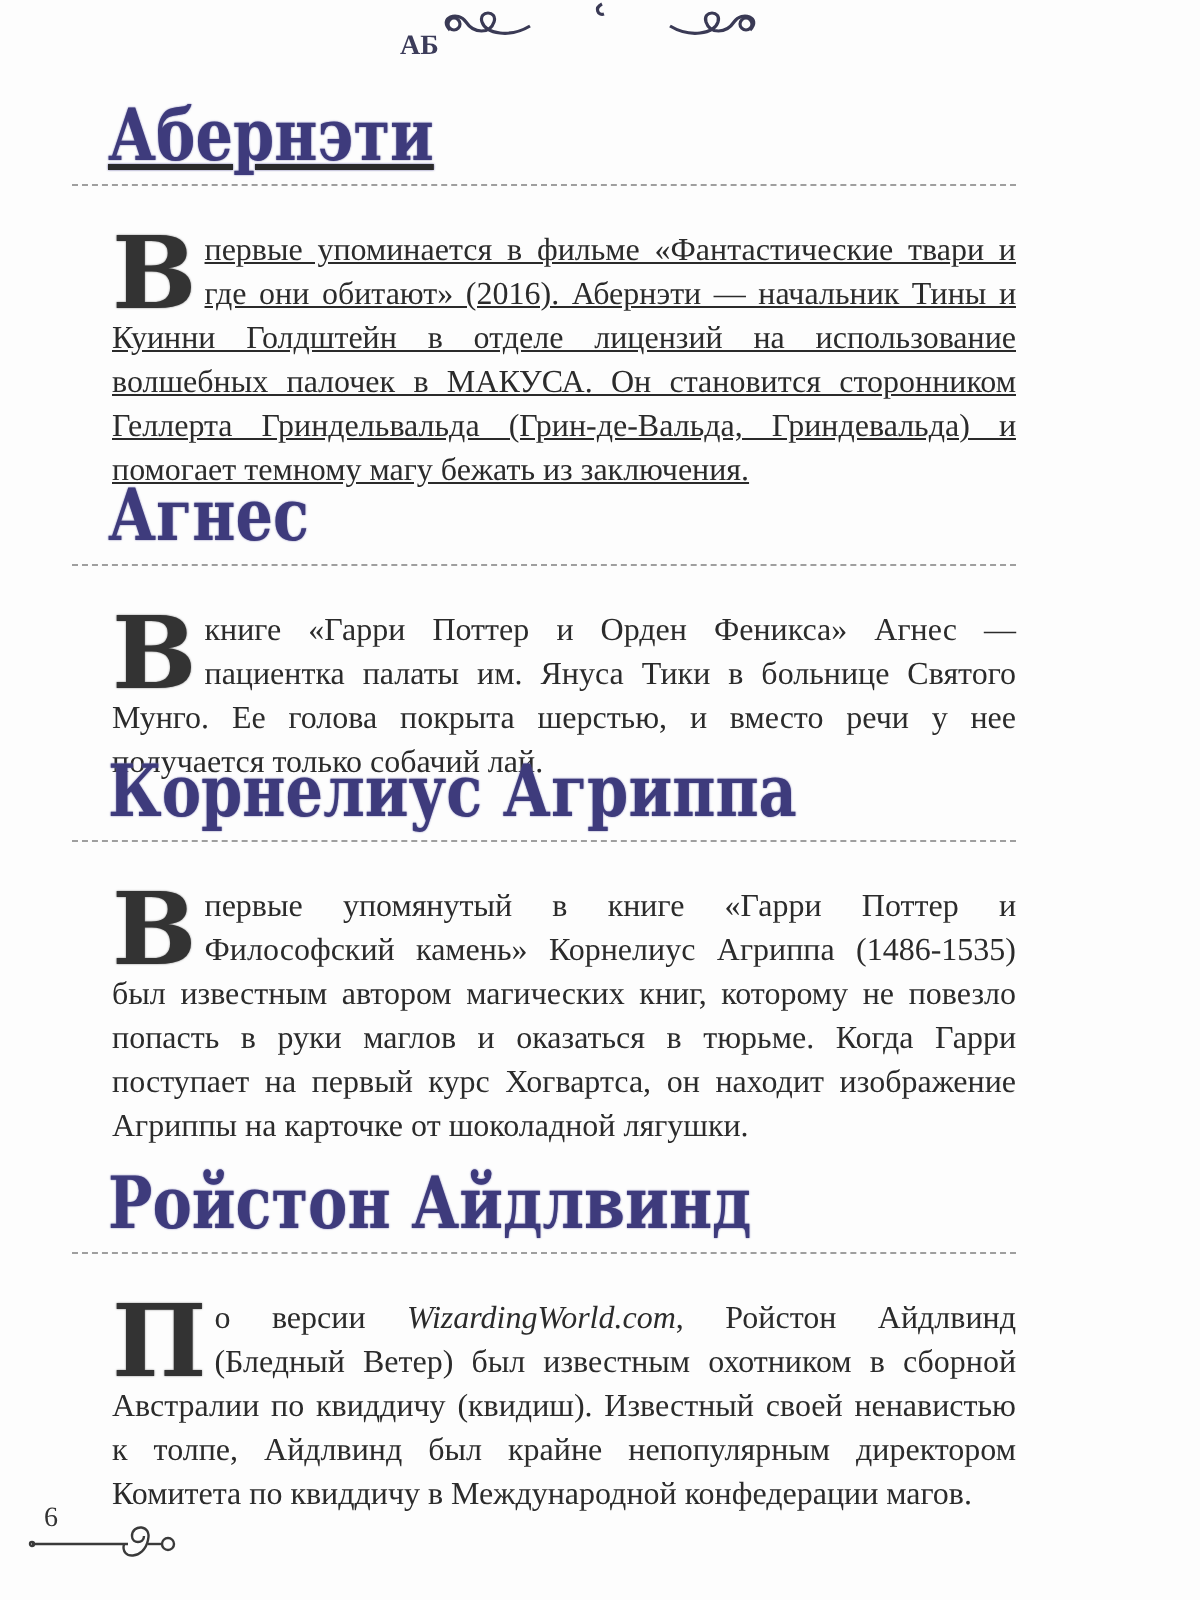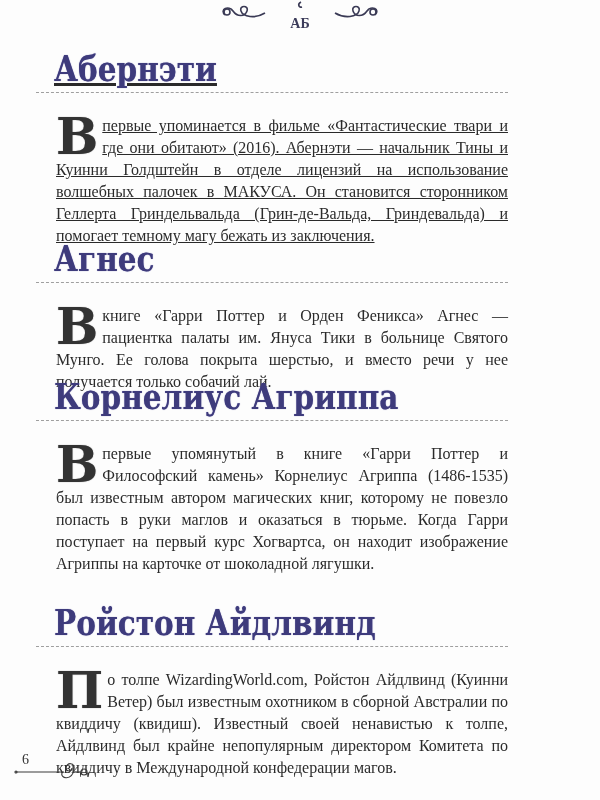--- a/index.html
+++ b/index.html
@@ -5,21 +5,21 @@
   html, body { margin: 0; padding: 0; }
   body {
     width: 600px; height: 800px; background: #fdfdfd; position: relative; overflow: hidden;
     font-family: "Liberation Serif", "DejaVu Serif", serif; color: #2a2a2a;
   }
   .header-ornament {
     position: absolute; top: 0; left: 200px; width: 200px; height: 38px;
   }
   .header-ornament svg { position: absolute; top: 0; left: 0; }
   .header-letters {
-    position: absolute; top: 16px; left: 0; width: 200px; text-align: center;
+    position: absolute; top: 16px; left: 0; width: 200px; text-align: left;
     font-family: "Liberation Serif", serif; font-weight: bold; font-size: 14px; color: #3c3c5a;
   }
   .entry { position: absolute; left: 36px; width: 472px; }
   .entry-title {
     font-family: "DejaVu Serif", serif; font-weight: bold; color: #3e3b7c;
     font-size: 36px; line-height: 44px; margin-left: 18px; letter-spacing: 0px;
     text-shadow: 0 0 1px #6d6aa8;
     transform: scaleX(0.82); transform-origin: left center; white-space: nowrap;
   }
   .divider {
@@ -27,21 +27,21 @@
   }
   .entry-body {
     margin-left: 20px; margin-top: 22px; font-size: 16px; line-height: 22px;
     text-align: justify; color: #2b2b2b;
   }
   .dropcap {
     float: left; font-family: "DejaVu Serif", serif; font-weight: bold;
     font-size: 50px; line-height: 42px; margin: 1px 4px 0 0; color: #333;
     text-shadow: 0 0 1px #777;
   }
-  .em { }
+  .em { font-style: italic; }
   .footer { position: absolute; left: 14px; top: 752px; width: 80px; height: 30px; }
   .page-number { position: absolute; left: 8px; top: 0; font-size: 14px; color: #333; }
 </style>
 </head>
 <body>
 
 <div class="header-ornament">
   <svg width="200" height="30" viewBox="0 0 200 30">
     <g fill="none" stroke="#3a3a55" stroke-width="1.6">
       <path d="M25 15 c-6 -6 4 -10 8 -4 c4 6 12 6 14 0 c2 -6 -8 -6 -6 0 c2 6 14 8 24 2"></path>
@@ -71,25 +71,25 @@
 </div>
 
 <div class="entry" style="top:374px;">
   <div class="entry-title">Корнелиус Агриппа</div>
   <div class="divider"></div>
   <div class="entry-body">
     <span class="dropcap">В</span><span>первые упомянутый в книге «Гарри Поттер и Философский камень» Корнелиус Агриппа (1486-1535) был известным автором магических книг, которому не повезло попасть в руки маглов и оказаться в тюрьме. Когда Гарри поступает на первый курс Хогвартса, он находит изображение Агриппы на карточке от шоколадной лягушки.</span>
   </div>
 </div>
 
-<div class="entry" style="top:600px;">
+<div class="entry" style="top:580px;">
   <div class="entry-title">Ройстон Айдлвинд</div>
   <div class="divider"></div>
   <div class="entry-body">
-    <span class="dropcap">П</span><span>о толпе </span><span class="em">WizardingWorld.com</span><span>, Ройстон Айдлвинд (Куинни Ветер) был известным охотником в сборной Австралии по квиддичу (квидиш). Известный своей ненавистью к толпе, Айдлвинд был крайне непопулярным директором Комитета по квиддичу в Международной конфедерации магов.</span>
+    <span class="dropcap">П</span><span>о версии </span><span class="em">WizardingWorld.com</span><span>, Ройстон Айдлвинд (Бледный Ветер) был известным охотником в сборной Австралии по квиддичу (квидиш). Известный своей ненавистью к толпе, Айдлвинд был крайне непопулярным директором Комитета по квиддичу в Международной конфедерации магов.</span>
   </div>
 </div>
 
 <div class="footer">
   <span class="page-number">6</span>
   <svg width="80" height="30" viewBox="0 0 80 30" style="position:absolute;left:0;top:0;">
     <g fill="none" stroke="#3a3a3a" stroke-width="1.2">
       <path d="M2 20 H50"></path>
       <circle cx="2" cy="20" r="1"></circle>
       <path d="M48 20 c-2 8 10 8 12 -2 c2 -8 -8 -8 -8 -2 c0 4 6 4 6 0"></path>

